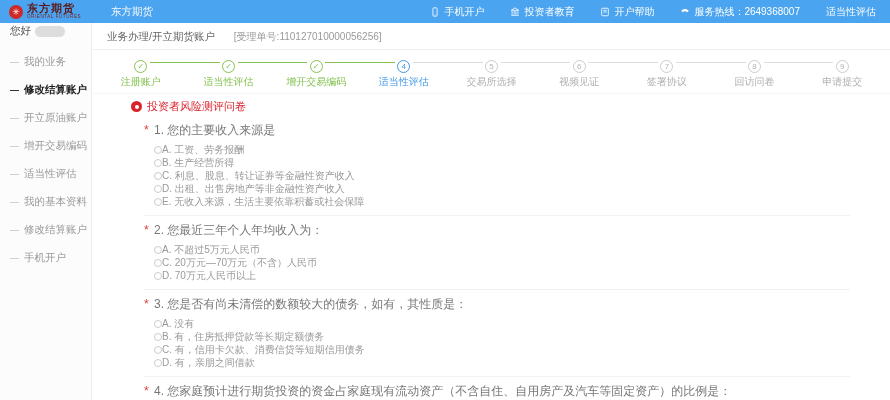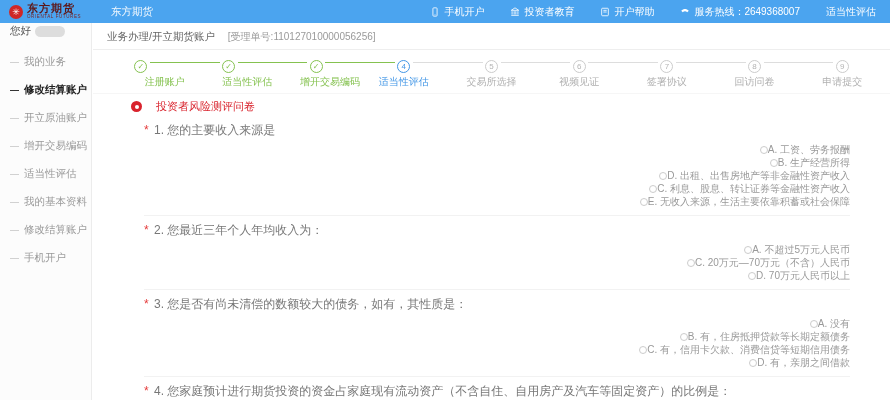--- a/index.html
+++ b/index.html
@@ -31,52 +31,52 @@
   #side-menu { list-style:none; margin-top:8px; }
   .side-item { display:flex; align-items:center; gap:5px; padding:7px 0 7px 10px;
     font-size:10.5px; color:#999; cursor:pointer; white-space:nowrap; }
   .side-item .dash { color:#bbb; font-size:9px; }
   .side-item.active { color:#1f1f1f; font-weight:bold; }
   .side-item.active .dash { color:#1f1f1f; }
 
   
   .main { position:absolute; left:93px; top:23px; right:0; bottom:0; background:#fff; overflow:hidden; }
   .breadcrumb { padding:7px 0 5px 14px; font-size:10.5px; color:#666; border-bottom:1px solid #eee; }
-  .receipt { color:#9a9a9a; margin-left:10px; font-size:10px; }
+  .receipt { color:#9a9a9a; margin-left:16px; font-size:10px; }
 
   
   .stepper { display:flex; padding:5px 4px 4px; border-bottom:1px solid #f6f6f6; }
   .step { flex:1; position:relative; text-align:center; cursor:pointer; }
   .conn { position:absolute; top:7px; left:calc(-50% + 9px); width:calc(100% - 18px);
     height:1px; background:#ddd; }
   .conn.green { background:var(--c-green,#85c250); }
   .circle { display:inline-flex; align-items:center; justify-content:center;
     width:13px; height:13px; border-radius:50%; border:1px solid #ccc; background:#fff;
     font-size:8px; color:#b5b5b5; position:relative; z-index:2; }
   .step.done .circle  { border-color:var(--c-green,#85c250); color:var(--c-green,#85c250); }
   .step.active .circle{ border-color:var(--c-stepblue,#4296e6); color:var(--c-stepblue,#4296e6); }
   .step-label { display:block; font-size:10px; margin-top:2px; color:#b0b0b0; white-space:nowrap; }
-  .step.done .step-label   { color:var(--c-green,#85c250);text-align:right; }
+  .step.done .step-label   { color:var(--c-green,#85c250); }
   .step.active .step-label { color:var(--c-stepblue,#4296e6); }
 
   
   .survey { padding:5px 0 0 38px; }
-  .survey-title { display:flex; align-items:center; gap:14px; height:15px;
+  .survey-title { display:flex; align-items:center; gap:5px; height:15px;
     font-size:11px; color:var(--c-red,#d9232d); }
   .survey-ic { width:11px; height:11px; border-radius:50%; background:var(--c-red,#d9232d);
     position:relative; flex:none; }
   .survey-ic::after { content:''; position:absolute; left:3.5px; top:3.5px;
     width:4px; height:4px; border-radius:50%; background:#fff; }
   #questions { margin:2px 40px 0 13px; }
   .question { padding:6px 0 7px; border-bottom:1px solid #f2f2f2; }
   .q-title { font-size:12px; color:#777; }
   .star { color:#e53b3b; margin-right:2px; }
   .options { margin-top:4px; padding-left:10px; }
   .option { display:flex; align-items:center; height:13px;
-    font-size:10px; color:#999; cursor:pointer;justify-content:flex-end; }
+    font-size:10px; color:#999; cursor:pointer; }
   .radio { width:8px; height:8px; border:1px solid #ccc; border-radius:50%;
     background:#fff; flex:none; }
 </style>
 </head>
 <body>
 
 <header class="topbar">
   <div class="brand">
     <span class="logo-seal">✳</span>
     <div class="brand-text">
@@ -197,25 +197,25 @@
             <div class="option">
               <span class="radio"></span>
               <span class="opt-label">A. 工资、劳务报酬</span>
             </div>
             <div class="option">
               <span class="radio"></span>
               <span class="opt-label">B. 生产经营所得</span>
             </div>
             <div class="option">
               <span class="radio"></span>
+              <span class="opt-label">C. 利息、股息、转让证券等金融性资产收入</span>
+            </div>
+            <div class="option">
+              <span class="radio"></span>
               <span class="opt-label">D. 出租、出售房地产等非金融性资产收入</span>
-            </div>
-            <div class="option">
-              <span class="radio"></span>
-              <span class="opt-label">C. 利息、股息、转让证券等金融性资产收入</span>
             </div>
             <div class="option">
               <span class="radio"></span>
               <span class="opt-label">E. 无收入来源，生活主要依靠积蓄或社会保障</span>
             </div>
           </div>
         </div>
         <div class="question">
           <div class="q-title"><span class="star">*</span><span> 2. 您最近三年个人年均收入为：</span></div>
           <div class="options">

